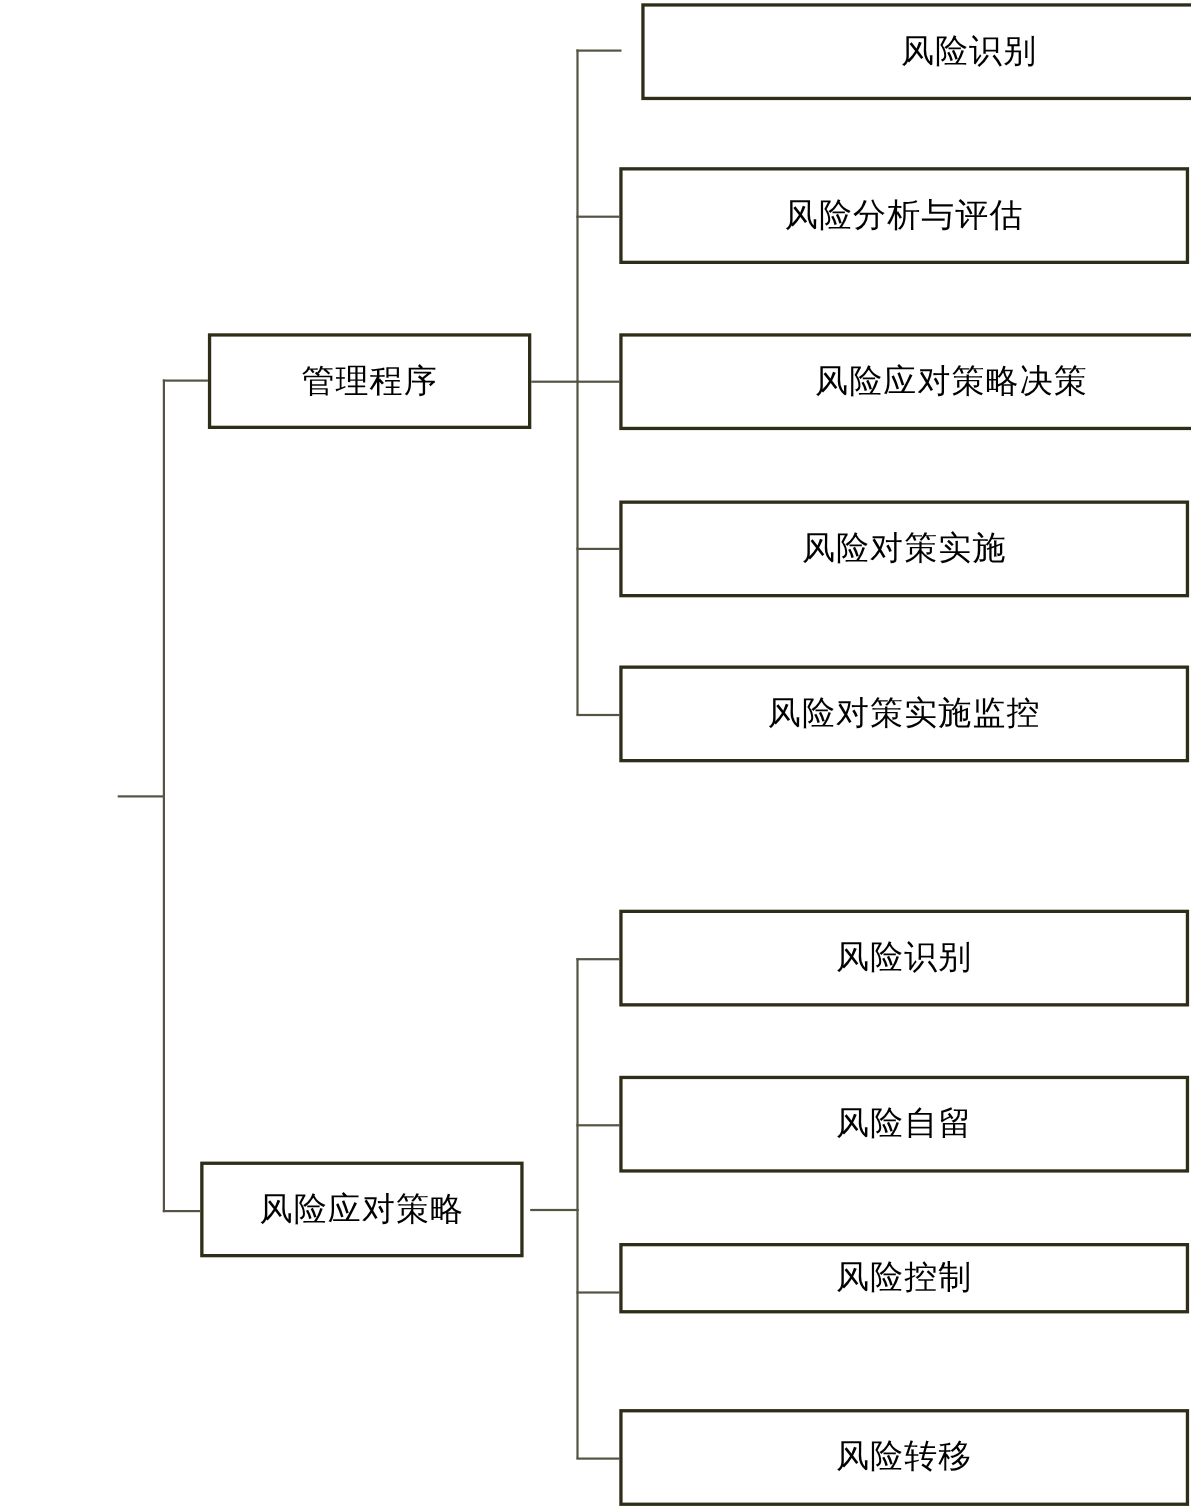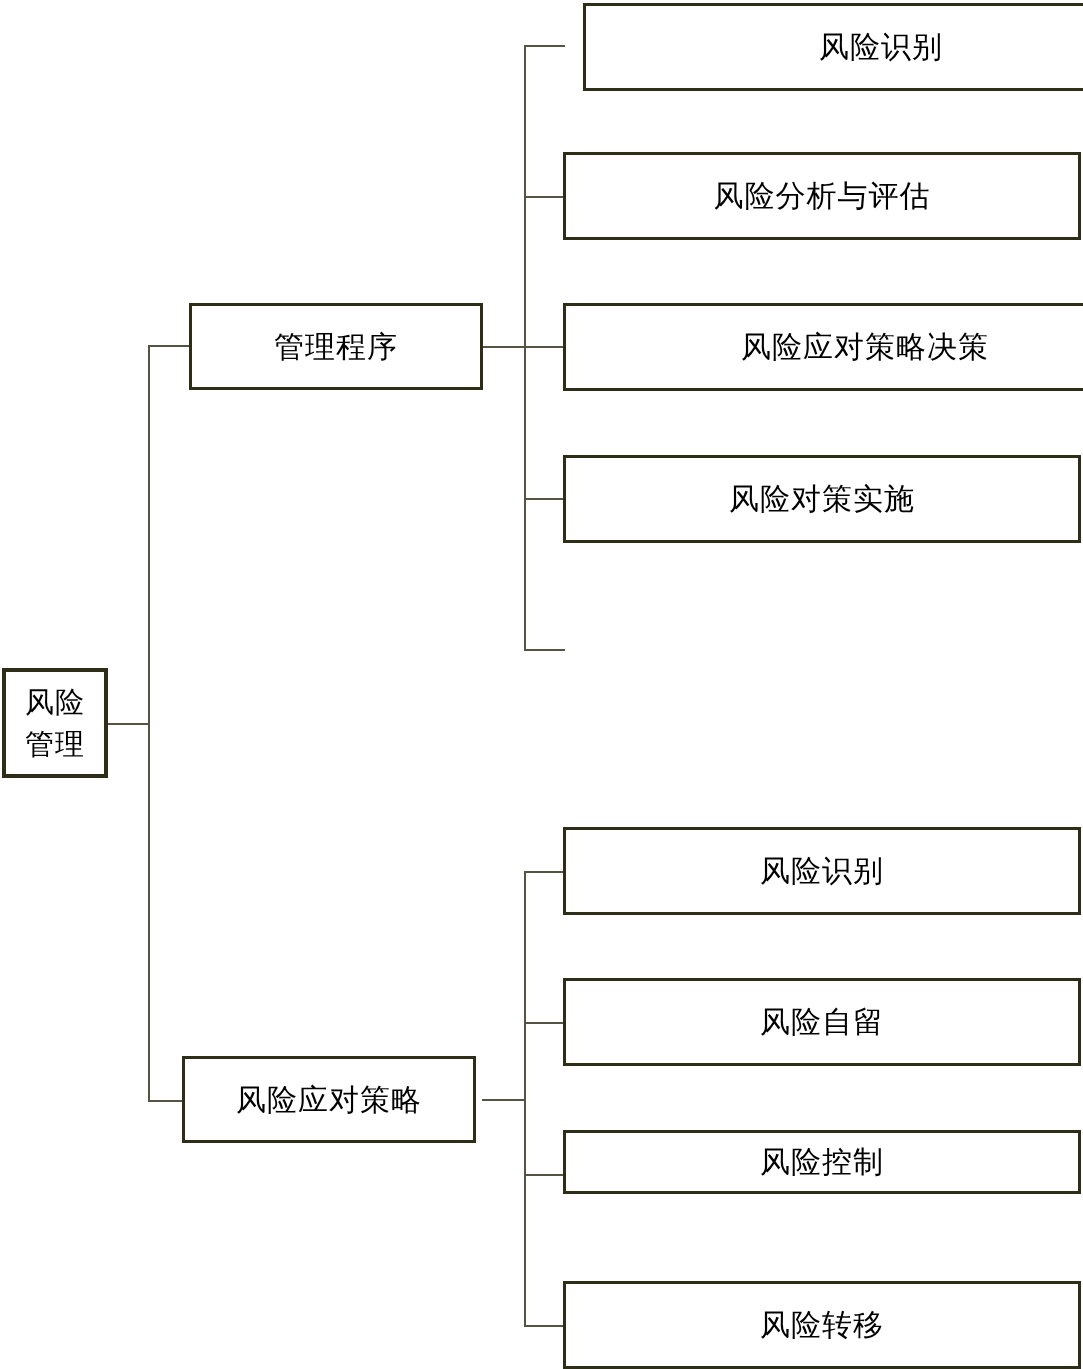--- a/index.html
+++ b/index.html
@@ -75,24 +75,20 @@
   <div class="line h" style="left:524px; top:649px; width:41px;"></div>
 
   <div class="line h" style="left:482px; top:1099px; width:44px;"></div>
   <div class="line v" style="left:524px; top:871px; height:455px;"></div>
 
   <div class="line h" style="left:524px; top:871px; width:41px;"></div>
   <div class="line h" style="left:524px; top:1022px; width:41px;"></div>
   <div class="line h" style="left:524px; top:1174px; width:41px;"></div>
   <div class="line h" style="left:524px; top:1325px; width:41px;"></div>
 
-  <div class="node root" style="left:2px; top:668px; width:106px; height:110px;">
-    <span class="label">风险
-管理</span>
-  </div>
 
   <div class="node mid" style="left:189px; top:303px; width:294px; height:87px;">
     <span class="label">管理程序</span>
   </div>
 
   <div class="node mid" style="left:182px; top:1056px; width:294px; height:87px;">
     <span class="label">风险应对策略</span>
   </div>
 
   <div class="node leaf" style="left:563px; top:3px; width:596px; height:88px;margin-left:20px;">
@@ -104,20 +100,23 @@
   </div>
 
   <div class="node leaf" style="left:563px; top:303px; width:604px; height:88px;">
     <span class="label">风险应对策略决策</span>
   </div>
 
   <div class="node leaf" style="left:563px; top:455px; width:518px; height:88px;">
     <span class="label">风险对策实施</span>
   </div>
 
+  <div class="node leaf" style="left:563px; top:605px; width:518px; height:88px;">
+    <span class="label">风险对策实施监控</span>
+  </div>
 
   <div class="node leaf" style="left:563px; top:827px; width:518px; height:88px;">
     <span class="label">风险识别</span>
   </div>
 
   <div class="node leaf" style="left:563px; top:978px; width:518px; height:88px;">
     <span class="label">风险自留</span>
   </div>
 
   <div class="node leaf" style="left:563px; top:1130px; width:518px; height:64px;">

